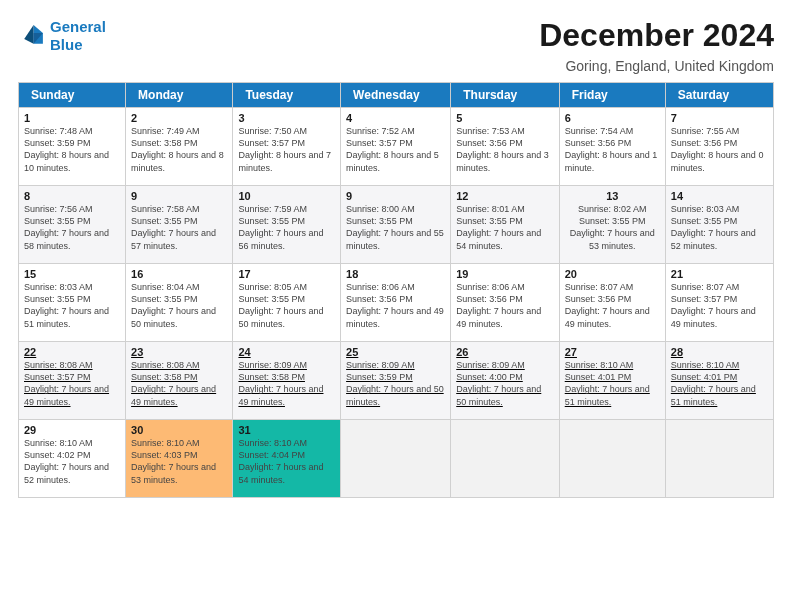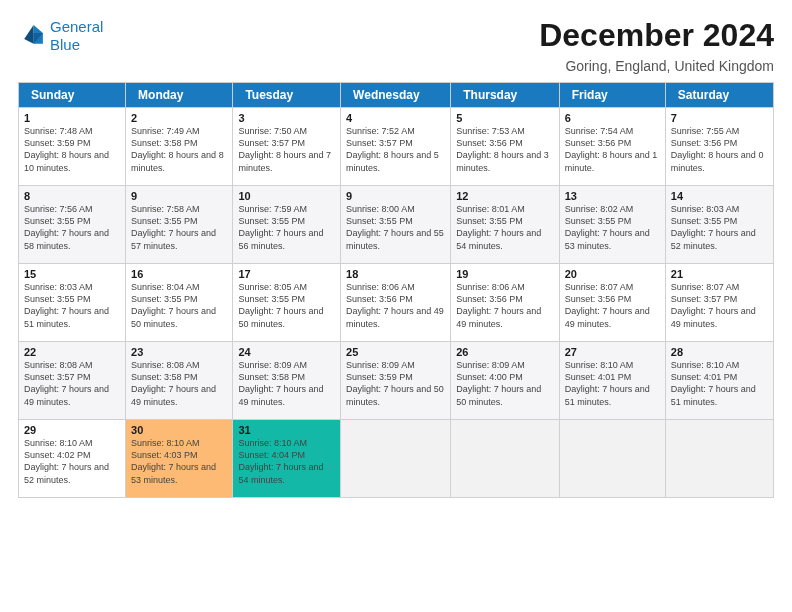--- a/index.html
+++ b/index.html
@@ -21,21 +21,21 @@
       align-items: flex-start;
       margin-bottom: 8px;
     }
     .logo {
       display: flex;
       align-items: center;
       gap: 4px;
     }
     .logo-text {
       font-size: 15px;
-      font-weight: normal;
+      font-weight: bold;
       color: #1a1a1a;
       line-height: 1.2;
     }
     .logo-text span {
       color: #1a7abf;
     }
     .logo-icon {
       width: 28px;
       height: 28px;
     }
@@ -171,21 +171,21 @@
             <div class="day-info">Sunrise: 7:59 AM<br>Sunset: 3:55 PM<br>Daylight: 7 hours and 56 minutes.</div>
           </td>
           <td style="background: rgb(245, 245, 247);">
             <span class="day-num">9</span>
             <div class="day-info">Sunrise: 8:00 AM<br>Sunset: 3:55 PM<br>Daylight: 7 hours and 55 minutes.</div>
           </td>
           <td style="background: rgb(245, 245, 247);">
             <span class="day-num">12</span>
             <div class="day-info">Sunrise: 8:01 AM<br>Sunset: 3:55 PM<br>Daylight: 7 hours and 54 minutes.</div>
           </td>
-          <td style="background: rgb(245, 245, 247);">
+          <td style="background: rgb(245, 245, 247); text-align: center;">
             <span class="day-num">13</span>
             <div class="day-info">Sunrise: 8:02 AM<br>Sunset: 3:55 PM<br>Daylight: 7 hours and 53 minutes.</div>
           </td>
           <td style="background: rgb(245, 245, 247);">
             <span class="day-num">14</span>
             <div class="day-info">Sunrise: 8:03 AM<br>Sunset: 3:55 PM<br>Daylight: 7 hours and 52 minutes.</div>
           </td>
         </tr>
         <tr style="background: rgb(255, 255, 255); margin-top: 48px;">
           <td style="background: rgb(255, 255, 255);">
@@ -210,21 +210,21 @@
           </td>
           <td style="background: rgb(255, 255, 255);">
             <span class="day-num">20</span>
             <div class="day-info">Sunrise: 8:07 AM<br>Sunset: 3:56 PM<br>Daylight: 7 hours and 49 minutes.</div>
           </td>
           <td style="background: rgb(255, 255, 255);">
             <span class="day-num">21</span>
             <div class="day-info">Sunrise: 8:07 AM<br>Sunset: 3:57 PM<br>Daylight: 7 hours and 49 minutes.</div>
           </td>
         </tr>
-        <tr style="background: #eab308;">
+        <tr style="background: #eab308; text-decoration: underline;">
           <td style="background: rgb(245, 245, 247);">
             <span class="day-num">22</span>
             <div class="day-info">Sunrise: 8:08 AM<br>Sunset: 3:57 PM<br>Daylight: 7 hours and 49 minutes.</div>
           </td>
           <td style="background: rgb(245, 245, 247);">
             <span class="day-num">23</span>
             <div class="day-info">Sunrise: 8:08 AM<br>Sunset: 3:58 PM<br>Daylight: 7 hours and 49 minutes.</div>
           </td>
           <td style="background: rgb(245, 245, 247);">
             <span class="day-num">24</span>

